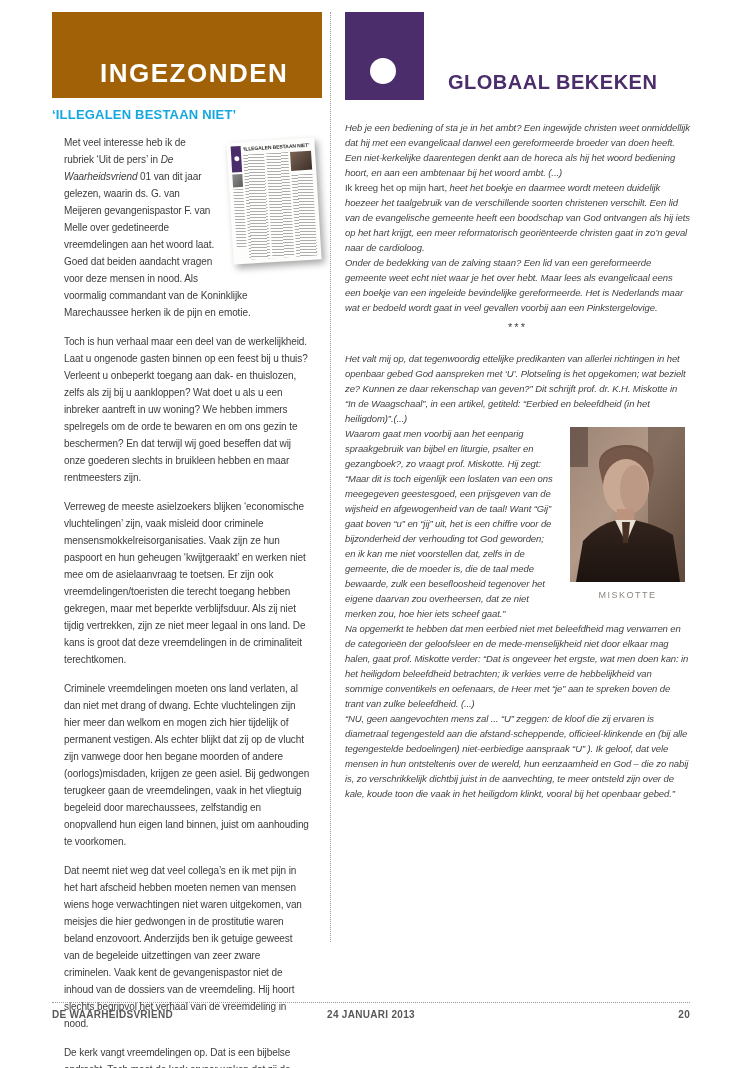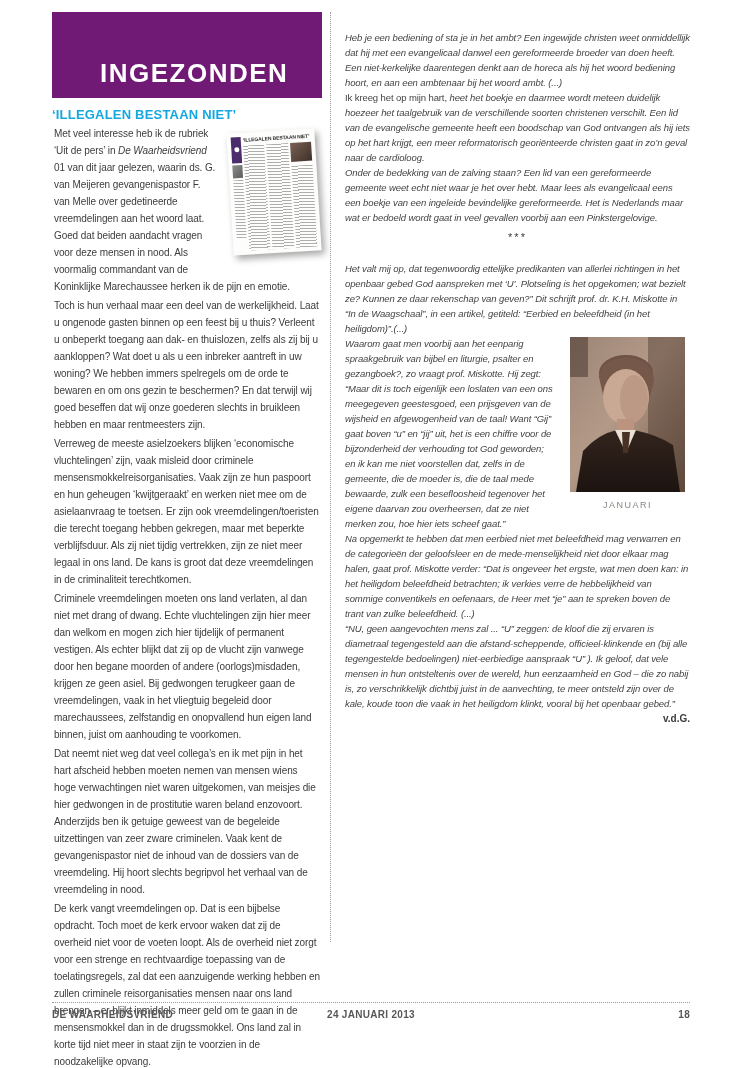--- a/index.html
+++ b/index.html
@@ -5,25 +5,25 @@
   html,body{margin:0;padding:0;}
   body{
     width:738px;height:1068px;position:relative;background:#ffffff;
     font-family:"Liberation Sans",sans-serif;color:#3c3c3c;overflow:hidden;
   }
   
   .divider-v{position:absolute;left:330px;top:12px;height:930px;width:0;border-left:1px dotted #9b9b9b;}
   .col-left{position:absolute;left:52px;top:12px;width:270px;}
   .col-right{position:absolute;left:345px;top:12px;width:345px;}
   
-  .band{width:270px;height:86px;background:#701a75;display:flex;align-items:flex-end;box-sizing:border-box;padding:0 0 12px 48px;}
+  .band{width:270px;height:86px;background:#a16207;display:flex;align-items:flex-end;box-sizing:border-box;padding:0 0 12px 48px;}
   .band span{color:#ffffff;font-weight:bold;font-size:26px;letter-spacing:1.5px;line-height:1;}
   .art-title{margin:9px 0 3px 0;font-size:13px;font-weight:bold;color:#14a7e0;letter-spacing:0.2px;}
   .body-left{font-size:10px;line-height:17px;letter-spacing:-0.1px;text-align:left;}
-  .body-left p{margin:2px;}
+  .body-left p{margin:12px;}
   
   .thumb-wrap{float:right;width:96px;height:138px;margin:2px 0 4px 8px;position:relative;}
   .thumb-page{position:absolute;left:4px;top:4px;width:88px;height:122px;background:#fdfdfc;
     transform:rotate(-3.5deg);box-shadow:3px 4px 7px rgba(0,0,0,0.35);box-sizing:border-box;padding:4px;}
   .t-row{display:flex;gap:2px;height:100%;}
   .t-side{width:10px;display:flex;flex-direction:column;gap:2px;}
   .t-purple{width:10px;height:26px;background:#4a2d6a;position:relative;}
   .t-dot{position:absolute;left:2.5px;top:10px;width:5px;height:5px;border-radius:50%;background:#fff;}
   .t-photo-sm{width:10px;height:13px;background:linear-gradient(135deg,#8d8d8d,#5c5c5c);}
   .t-main{flex:1;display:flex;flex-direction:column;}
@@ -95,20 +95,26 @@
     <p>Toch is hun verhaal maar een deel van de werkelijkheid. Laat u ongenode gasten binnen op een feest bij u thuis? Verleent u onbeperkt toegang aan dak- en thuislozen, zelfs als zij bij u aankloppen? Wat doet u als u een inbreker aantreft in uw woning? We hebben immers spelregels om de orde te bewaren en om ons gezin te beschermen? En dat terwijl wij goed beseffen dat wij onze goederen slechts in bruikleen hebben en maar rentmeesters zijn.</p>
     <p>Verreweg de meeste asielzoekers blijken ‘economische vluchtelingen’ zijn, vaak misleid door criminele mensensmokkelreisorganisaties. Vaak zijn ze hun paspoort en hun geheugen ‘kwijtgeraakt’ en werken niet mee om de asielaanvraag te toetsen. Er zijn ook vreemdelingen/toeristen die terecht toegang hebben gekregen, maar met beperkte verblijfsduur. Als zij niet tijdig vertrekken, zijn ze niet meer legaal in ons land. De kans is groot dat deze vreemdelingen in de criminaliteit terechtkomen.</p>
     <p>Criminele vreemdelingen moeten ons land verlaten, al dan niet met drang of dwang. Echte vluchtelingen zijn hier meer dan welkom en mogen zich hier tijdelijk of permanent vestigen. Als echter blijkt dat zij op de vlucht zijn vanwege door hen begane moorden of andere (oorlogs)misdaden, krijgen ze geen asiel. Bij gedwongen terugkeer gaan de vreemdelingen, vaak in het vliegtuig begeleid door marechaussees, zelfstandig en onopvallend hun eigen land binnen, juist om aanhouding te voorkomen.</p>
     <p>Dat neemt niet weg dat veel collega’s en ik met pijn in het hart afscheid hebben moeten nemen van mensen wiens hoge verwachtingen niet waren uitgekomen, van meisjes die hier gedwongen in de prostitutie waren beland enzovoort. Anderzijds ben ik getuige geweest van de begeleide uitzettingen van zeer zware criminelen. Vaak kent de gevangenispastor niet de inhoud van de dossiers van de vreemdeling. Hij hoort slechts begripvol het verhaal van de vreemdeling in nood.</p>
     <p>De kerk vangt vreemdelingen op. Dat is een bijbelse opdracht. Toch moet de kerk ervoor waken dat zij de overheid niet voor de voeten loopt. Als de overheid niet zorgt voor een strenge en rechtvaardige toepassing van de toelatingsregels, zal dat een aanzuigende werking hebben en zullen criminele reisorganisaties mensen naar ons land brengen – er blijkt inmiddels meer geld om te gaan in de mensensmokkel dan in de drugssmokkel. Ons land zal in korte tijd niet meer in staat zijn te voorzien in de noodzakelijke opvang.</p>
 
   </div>
 </div>
 
 <div class="col-right">
+  <div class="r-head">
+    <div class="logo-square">
+      <div class="logo-circle"></div>
+    </div>
+    <div class="r-head-title">GLOBAAL BEKEKEN</div>
+  </div>
 
 
   <div class="quote">
     <p>Heb je een bediening of sta je in het ambt? Een ingewijde christen weet onmiddellijk dat hij met een evangelicaal danwel een gereformeerde broeder van doen heeft. Een niet-kerkelijke daarentegen denkt aan de horeca als hij het woord bediening hoort, en aan een ambtenaar bij het woord ambt. (...)</p>
     <p><span class="rm">Ik kreeg het op mijn hart,</span><span> heet het boekje en daarmee wordt meteen duidelijk hoezeer het taalgebruik van de verschillende soorten christenen verschilt. Een lid van de evangelische gemeente heeft een boodschap van God ontvangen als hij iets op het hart krijgt, een meer reformatorisch georiënteerde christen gaat in zo’n geval naar de cardioloog.</span></p>
     <p>Onder de bedekking van de zalving staan? Een lid van een gereformeerde gemeente weet echt niet waar je het over hebt. Maar lees als evangelicaal eens een boekje van een ingeleide bevindelijke gereformeerde. Het is Nederlands maar wat er bedoeld wordt gaat in veel gevallen voorbij aan een Pinkstergelovige.</p>
   </div>
 
   <div class="sep">***</div>
 
@@ -133,31 +139,30 @@
         <rect x="0" y="0" width="18" height="40" fill="#3d2d25" opacity="0.5"></rect>
         <ellipse cx="56" cy="36" rx="27" ry="18" fill="#6e5244"></ellipse>
         <path d="M29,40 Q30,22 56,20 Q83,22 84,44 L80,60 L33,58 Z" fill="#75584a"></path>
         <ellipse cx="56" cy="60" rx="23" ry="28" fill="#c9a894"></ellipse>
         <ellipse cx="64" cy="62" rx="14" ry="24" fill="#a9836f" opacity="0.4"></ellipse>
         <rect x="47" y="82" width="17" height="15" fill="#bb937e"></rect>
         <path d="M6,155 L13,114 Q28,97 47,93 L64,93 Q88,98 103,108 L110,155 Z" fill="url(#suitG)"></path>
         <polygon points="45,93 66,93 56,116" fill="#e9e1d3"></polygon>
         <polygon points="52,95 60,95 58,116 53,116" fill="#483225"></polygon>
       </svg>
-      <div class="caption">JANUARI</div>
+      <div class="caption">MISKOTTE</div>
     </div>
     <p>Waarom gaat men voorbij aan het eenparig spraakgebruik van bijbel en liturgie, psalter en gezangboek?, zo vraagt prof. Miskotte. Hij zegt: “Maar dit is toch eigenlijk een loslaten van een ons meegegeven geestesgoed, een prijsgeven van de wijsheid en afgewogenheid van de taal! Want “Gij” gaat boven “u” en “jij” uit, het is een chiffre voor de bijzonderheid der verhouding tot God geworden; en ik kan me niet voorstellen dat, zelfs in de gemeente, die de moeder is, die de taal mede bewaarde, zulk een besefloosheid tegenover het eigene daarvan zou overheersen, dat ze niet merken zou, hoe hier iets scheef gaat.”</p>
     <p>Na opgemerkt te hebben dat men eerbied niet met beleefdheid mag verwarren en de categorieën der geloofsleer en de mede-menselijkheid niet door elkaar mag halen, gaat prof. Miskotte verder: “Dat is ongeveer het ergste, wat men doen kan: in het heiligdom beleefdheid betrachten; ik verkies verre de hebbelijkheid van sommige conventikels en oefenaars, de Heer met “je” aan te spreken boven de trant van zulke beleefdheid. (...)</p>
     <p>“NU, geen aangevochten mens zal ... “U” zeggen: de kloof die zij ervaren is diametraal tegengesteld aan die afstand-scheppende, officieel-klinkende en (bij alle tegengestelde bedoelingen) niet-eerbiedige aanspraak “U” ). Ik geloof, dat vele mensen in hun ontsteltenis over de wereld, hun eenzaamheid en God – die zo nabij is, zo verschrikkelijk dichtbij juist in de aanvechting, te meer ontsteld zijn over de kale, koude toon die vaak in het heiligdom klinkt, vooral bij het openbaar gebed.”</p>
   </div>
 
-  <div class="sig">v.d.G.</div>
 
 </div>
 
 <div class="footer">
   <div class="f-line"></div>
   <div class="f-row">
     <span>DE WAARHEIDSVRIEND</span>
     <span class="center">24 JANUARI 2013</span>
-    <span>18</span>
+    <span>20</span>
   </div>
 </div>
 
 </body></html>

